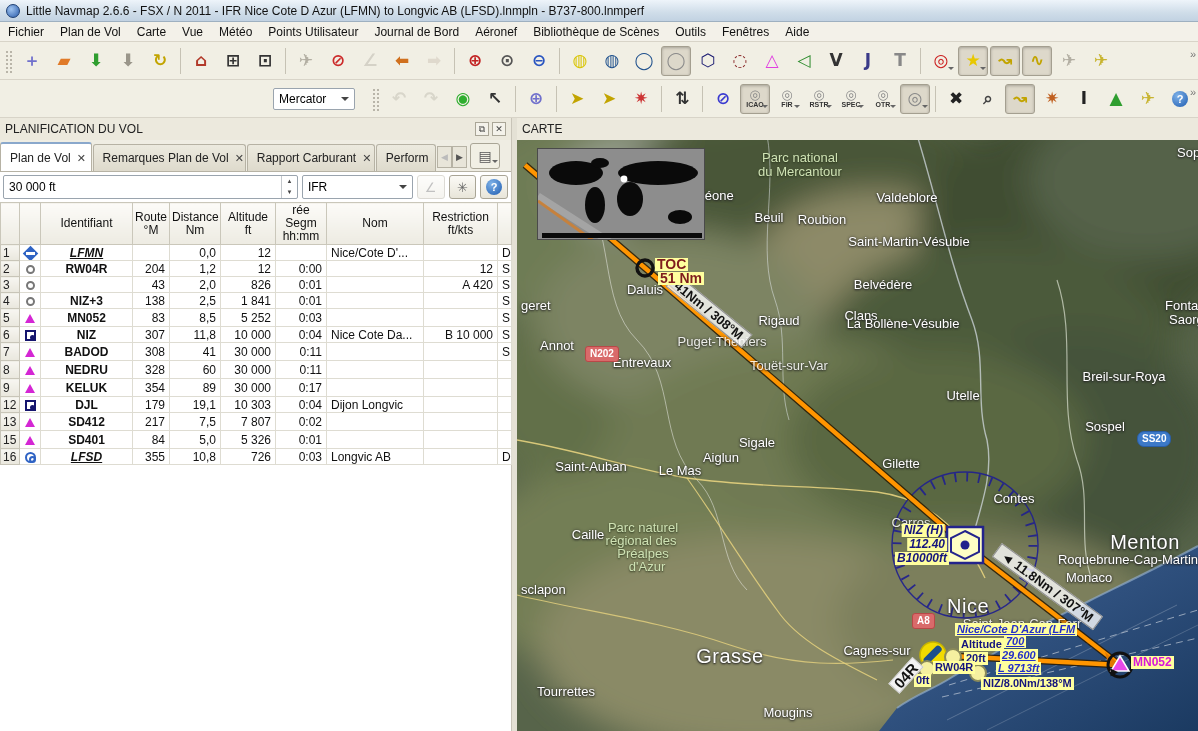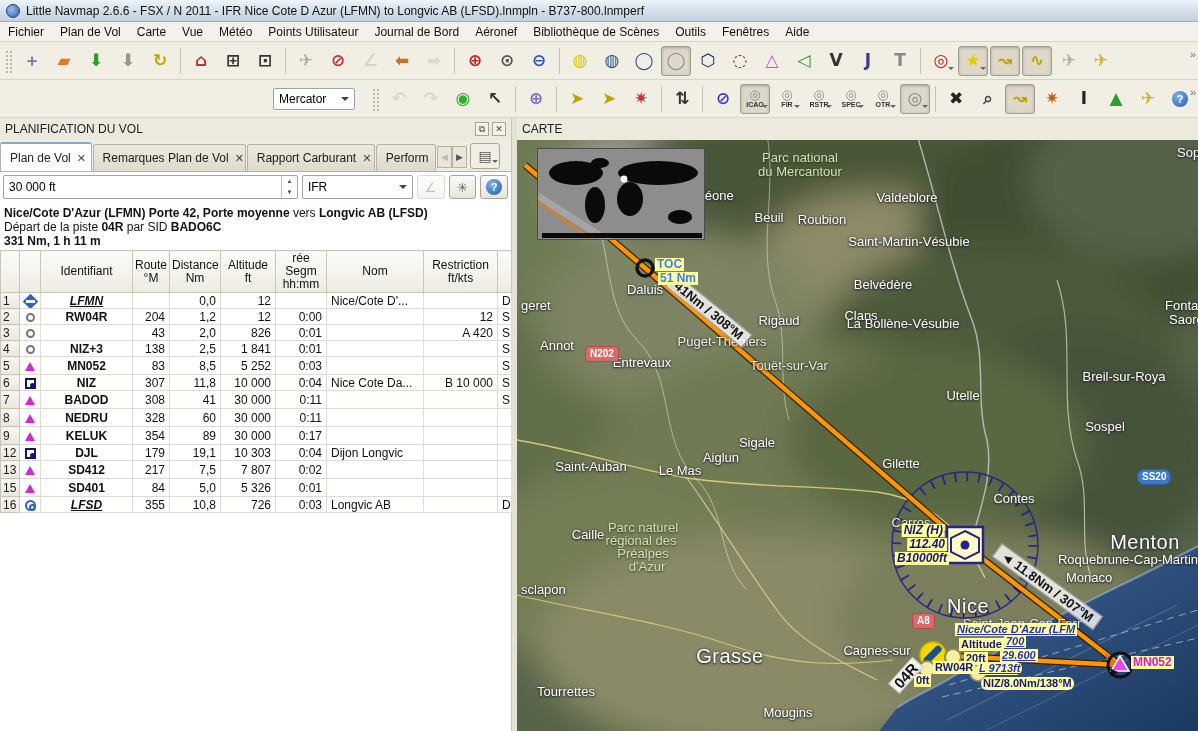--- a/index.html
+++ b/index.html
@@ -89,21 +89,21 @@
   .place.park{color:#cfe2b4;font-size:13px;text-shadow:0 1px 2px #243018}
   .place.edge{transform:none}
   .place.faint{opacity:.85}
   .badge{position:absolute;z-index:2;font-size:10px;font-weight:bold;color:#fff;padding:0 4px;border-radius:3px;line-height:14px}
   .badge.red{background:#d96a6a;border:1px solid #b84848}
   .badge.blue{background:#3c79c8;border:1px solid #2a5ea6;border-radius:7px}
   .legband{position:absolute;z-index:3;background:rgba(255,255,255,.78);border:1px solid #8d8d8d;
     font-size:13px;font-weight:bold;color:#111;padding:0 6px;white-space:nowrap}
   .ylab{position:absolute;z-index:4;background:#ffff9e;font-size:11px;font-weight:bold;padding:0 2px;
     white-space:nowrap;color:#15157e;line-height:13px}
-  .ylab.toc{color:#3b82f6;font-size:12px}
+  .ylab.toc{color:#7f1d1d;font-size:14px}
   .ylab.niz{color:#15157e;font-style:italic;font-size:12px;transform:translateX(-100%)}
   .ylab.mag{color:#d818d8;font-size:12px}
   .ylab.itl{color:#2430c8;font-style:italic;text-decoration:underline}
   .ylab.blk{background:none;color:#111;font-size:13px}
   .ylab.rwy{background:#f2f2f2;color:#111;font-size:15px;transform:rotate(-48deg);padding:0 3px;border:1px solid #ccc}
   #inset{position:absolute;z-index:5;left:20px;top:8px;width:168px;height:92px;background:#8d8d8d;border:1px solid #4a4a4a;overflow:hidden}
 </style>
 </head>
 <body>
 
@@ -375,29 +375,20 @@
       </div>
       <div class="sqbtn disabled">
           <span>∠</span>
         </div>
       <div class="sqbtn">
           <span>✳</span>
         </div>
       <div class="sqbtn">
           <span class="ic-help">?</span>
         </div>
-    </div>
-    <div id="fpinfo">
-      <div>
-        <b>Nice/Cote D'Azur (LFMN) Porte 42, Porte moyenne</b><span> vers </span><b>Longvic AB (LFSD)</b>
-      </div>
-      <div>
-        <span>Départ de la piste </span><b>04R</b><span> par SID </span><b>BADO6C</b>
-      </div>
-      <div><b>331 Nm, 1 h 11 m</b></div>
     </div>
     <table id="fptable">
       <colgroup>
         <col style="width:19px">
           <col style="width:21px">
           <col style="width:92px">
           <col style="width:37px">
         <col style="width:51px">
           <col style="width:55px">
           <col style="width:51px">
@@ -726,36 +717,36 @@
           <div class="place town" style="left: 572px; top: 430px;">Monaco</div>
           <div class="place town edge" style="left: 4px; top: 442px;">sclapon</div>
           <div class="place town big" style="left: 451px; top: 455px;">Nice</div>
           <div class="place town faint" style="left: 505px; top: 476px;">Saint-Jean-Cap-Ferr</div>
           <div class="place town" style="left: 360px; top: 503px;">Cagnes-sur</div>
           <div class="place town big" style="left: 213px; top: 505px;">Grasse</div>
           <div class="place town" style="left: 49px; top: 544px;">Tourrettes</div>
           <div class="place town" style="left: 271px; top: 565px;">Mougins</div>
           <div class="badge red" style="left: 68px; top: 206px;">N202</div>
           <div class="badge red" style="left: 395px; top: 473px;">A8</div>
-          <div class="badge blue" style="left: 620px; top: 291px; margin-top: 38px;">SS20</div>
+          <div class="badge blue" style="left: 620px; top: 291px;">SS20</div>
           <div class="legband" style="left: 143px; top: 162px; transform: rotate(39deg);">41Nm / 308°M</div>
           <div class="legband" style="left: 468px; top: 438px; transform: rotate(36deg);">◄ 11.8Nm / 307°M</div>
           <div class="ylab toc" style="left: 138px; top: 118px;">TOC</div>
           <div class="ylab toc" style="left: 141px; top: 132px;">51 Nm</div>
           <div class="ylab niz" style="left: 428px; top: 384px;">NIZ (H)</div>
           <div class="ylab niz" style="left: 430px; top: 398px;">112.40</div>
           <div class="ylab niz" style="left: 432px; top: 412px;">B10000ft</div>
           <div class="ylab mag" style="left: 614px; top: 516px;">MN052</div>
           <div class="ylab itl" style="left: 438px; top: 483px;">Nice/Cote D'Azur (LFM</div>
           <div class="ylab pln" style="left: 442px; top: 498px;">Altitude</div>
           <div class="ylab itl" style="left: 487px; top: 495px;">700</div>
           <div class="ylab itl" style="left: 483px; top: 509px;">29.600</div>
           <div class="ylab pln" style="left: 447px; top: 512px;">20ft</div>
           <div class="ylab pln" style="left: 416px; top: 521px;">RW04R</div>
-          <div class="ylab itl" style="left: 460px; top: 522px; border-radius: 6px;">L 9713ft</div>
+          <div class="ylab itl" style="left: 479px; top: 522px;">L 9713ft</div>
           <div class="ylab pln" style="left: 397px; top: 534px;">0ft</div>
-          <div class="ylab pln" style="left: 464px; top: 537px; border-radius: 6px;">NIZ/8.0Nm/138°M</div>
+          <div class="ylab pln" style="left: 464px; top: 537px;">NIZ/8.0Nm/138°M</div>
           <div class="ylab blk" style="left: 589px; top: 525px;">►</div>
           <div class="ylab rwy" style="left: 371px; top: 528px;">04R</div>
         </div>
     </div>
   </div>
 </div>
 
 </body></html>

